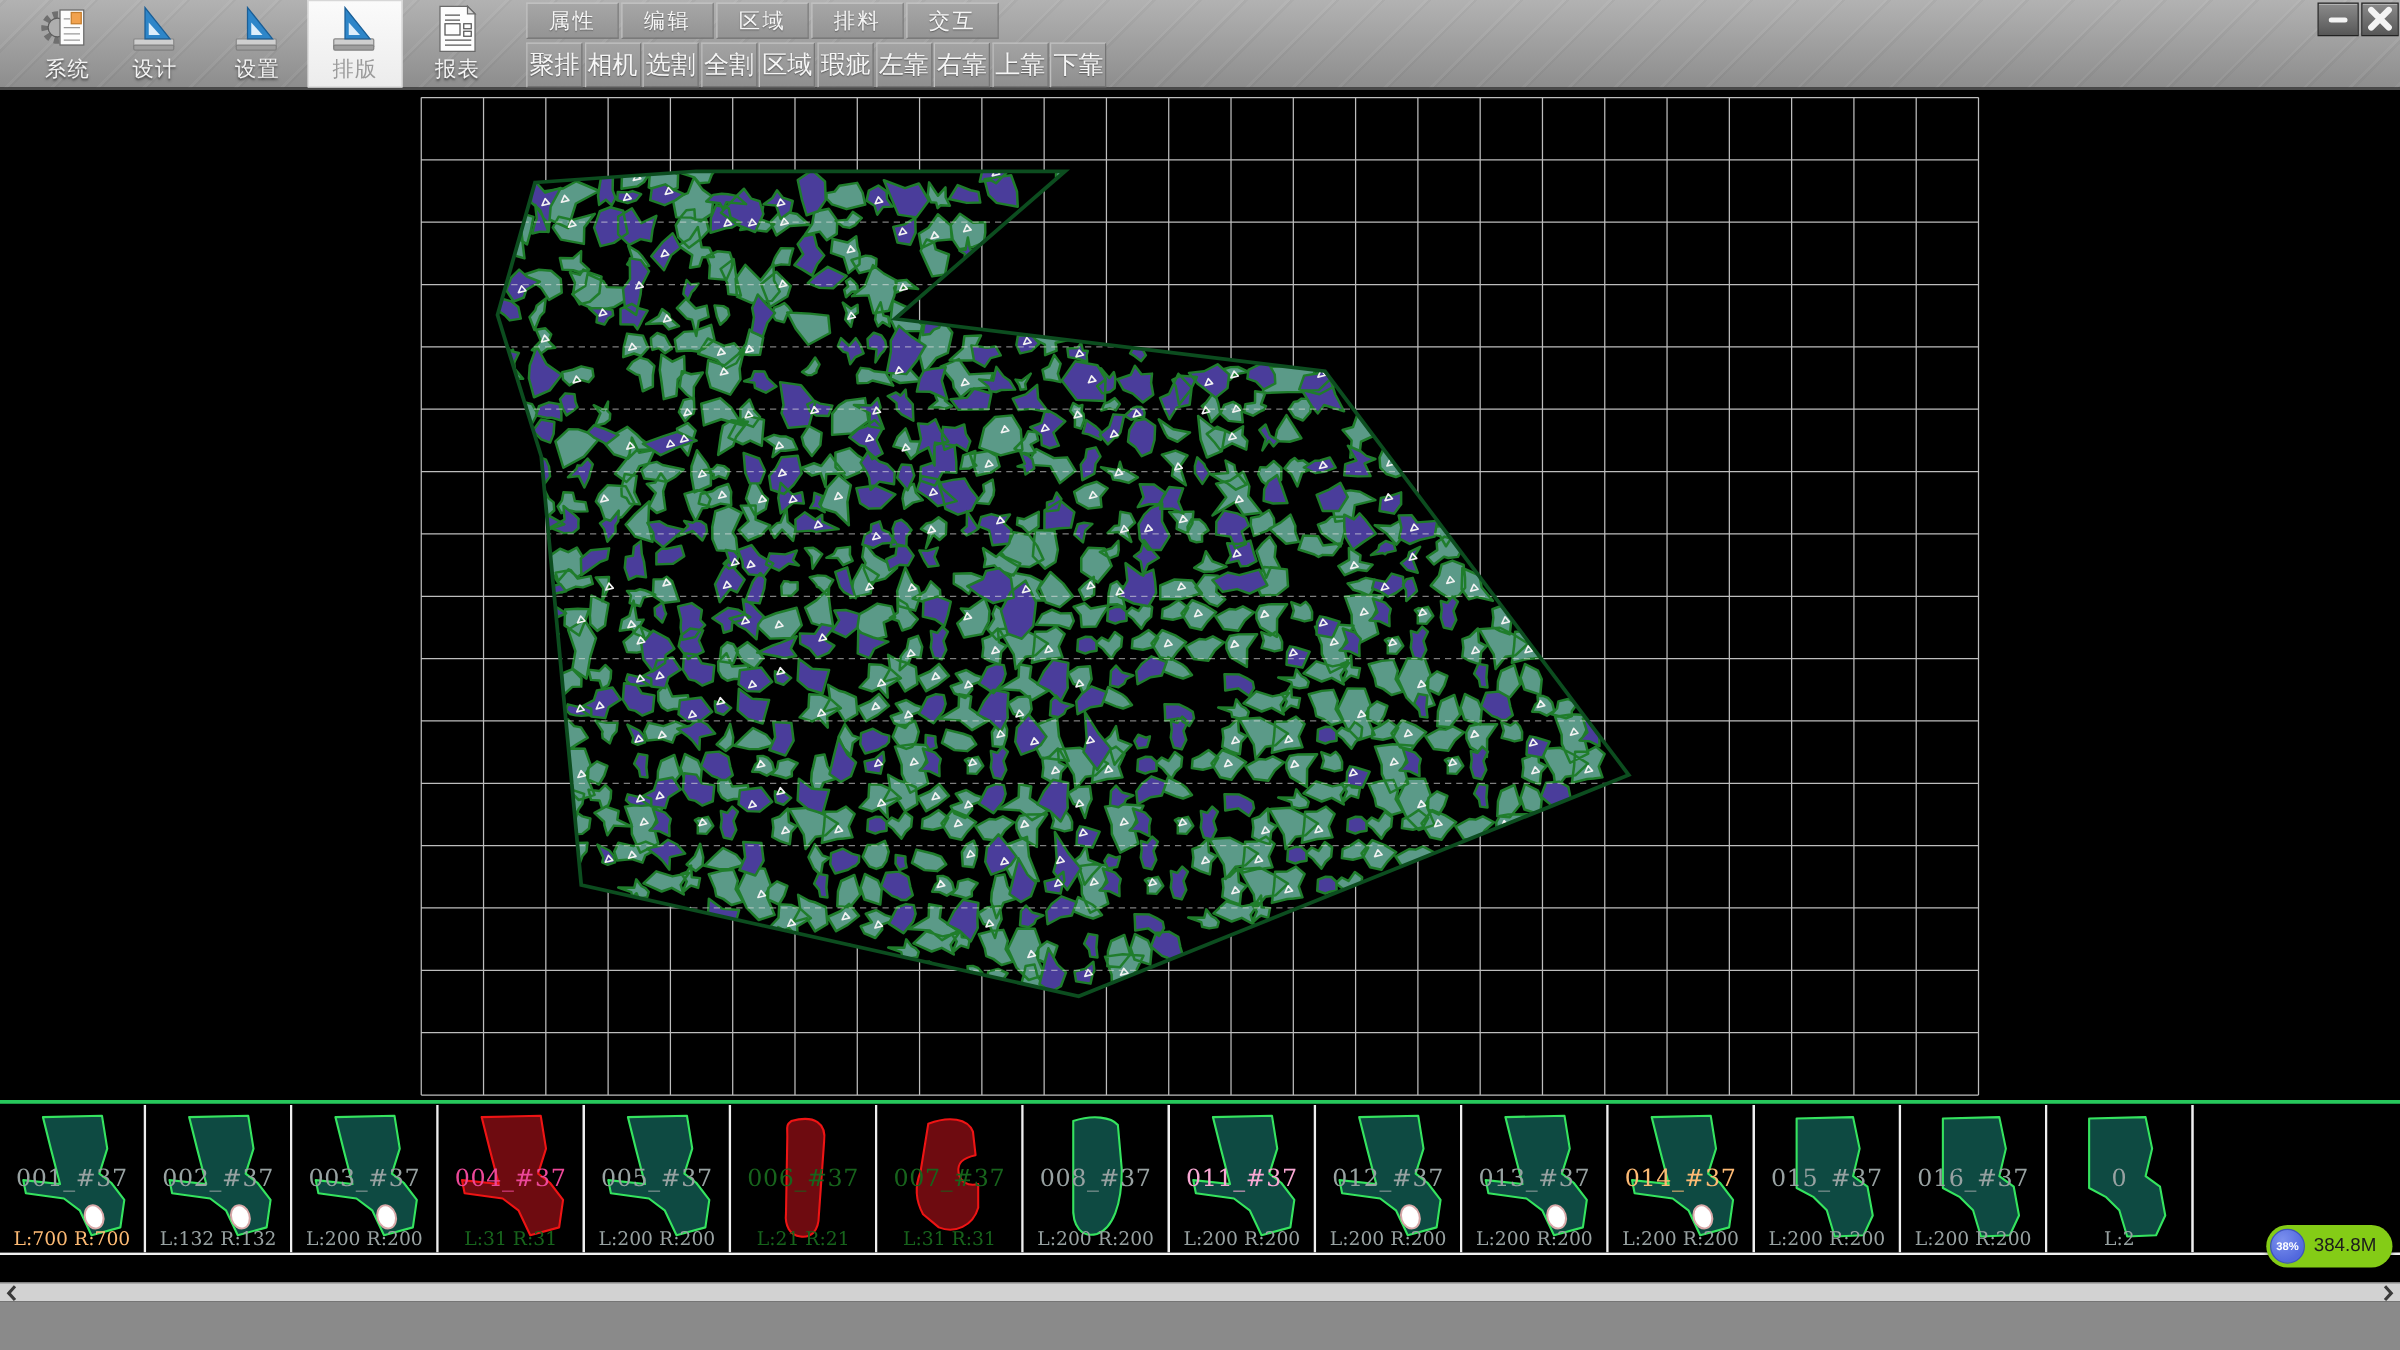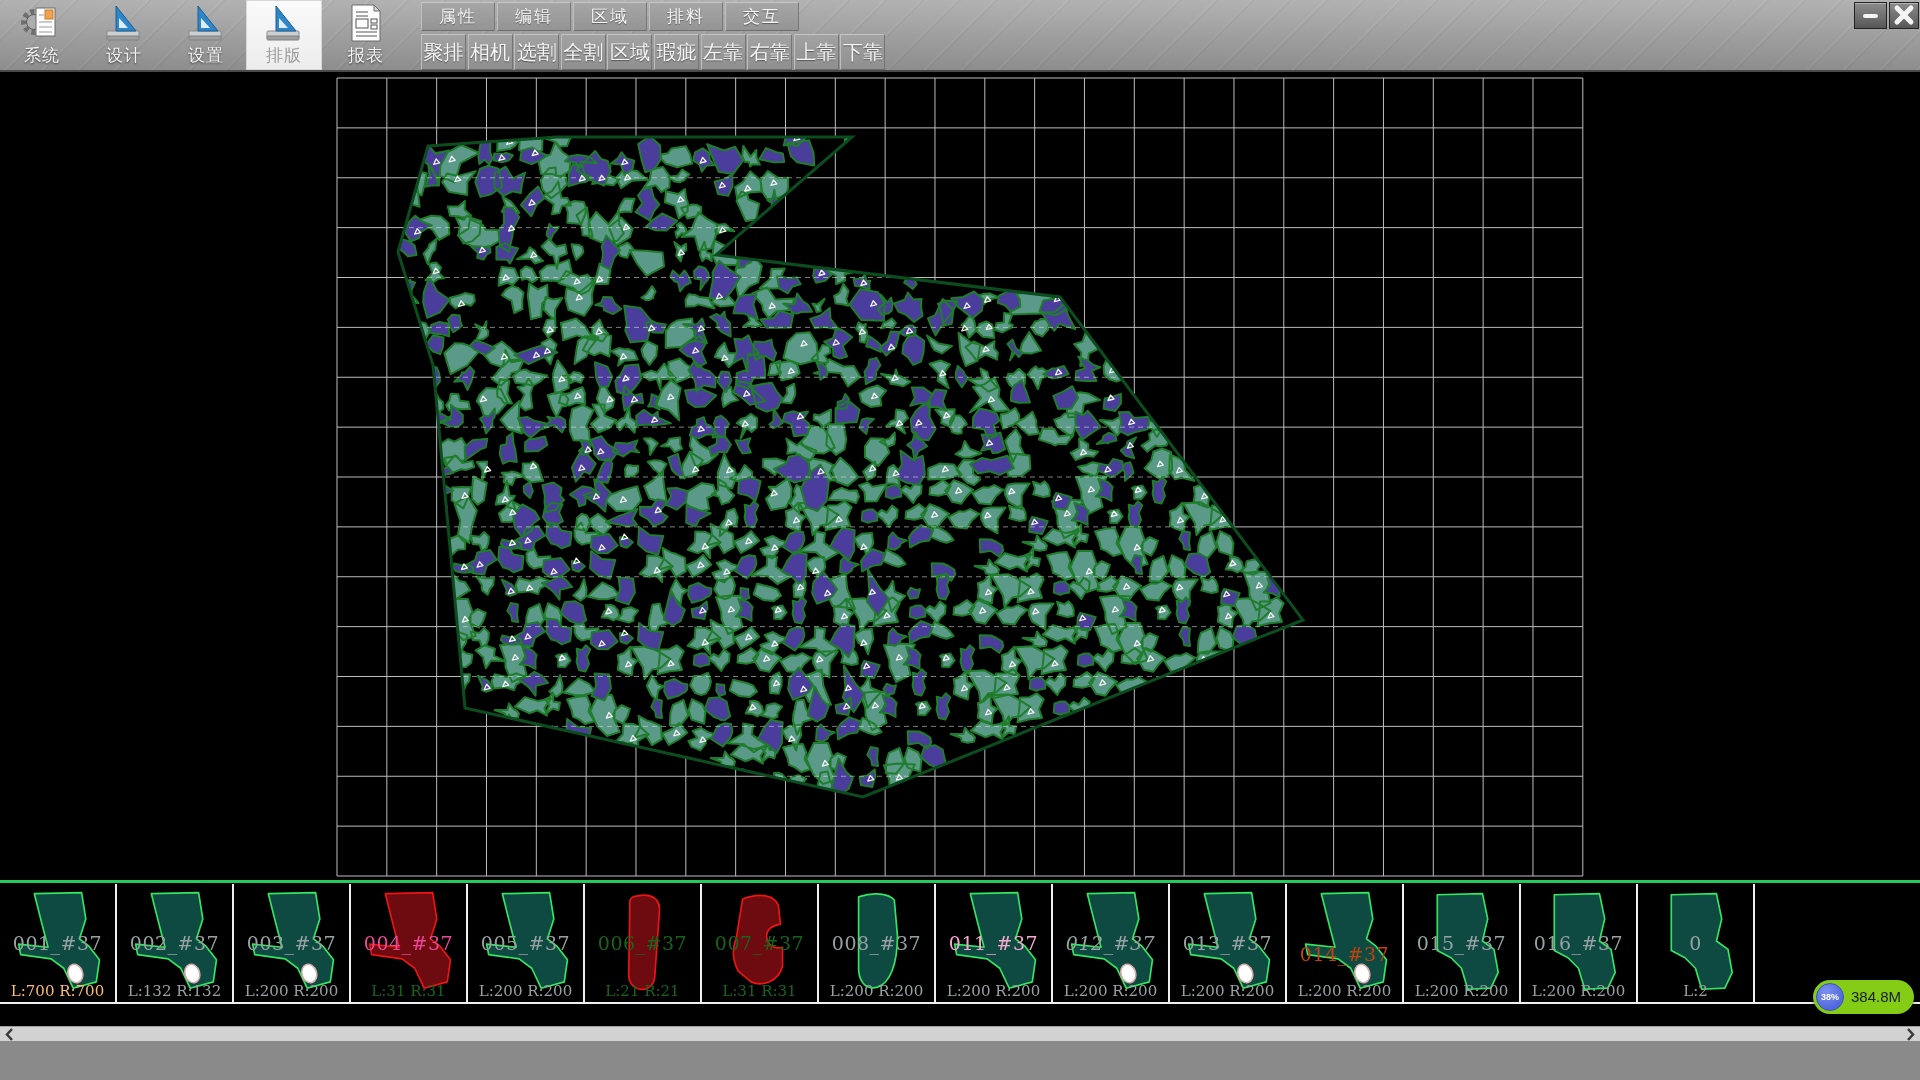--- a/index.html
+++ b/index.html
@@ -67,21 +67,21 @@
   #mem-value { position:absolute; left:38px; top:0; height:34px; line-height:34px;
     font-size:15px; color:#1c1c1c; }
 </style>
 </head>
 <body>
 
 <div id="stage">
 
   <div id="toolbar">
     <div id="tabs-holder">
-        <div class="tab" style="left: 4px; text-decoration: underline;">
+        <div class="tab" style="left: 16px; text-decoration: underline;">
           <div class="ticon"><svg width="44" height="42" viewBox="0 0 44 42">
               <circle cx="14" cy="19" r="10" fill="none" stroke="#6f6f6f" stroke-width="6" stroke-dasharray="4 3.2"></circle>
               <circle cx="14" cy="19" r="7.5" fill="#aeaeae" stroke="#5c5c5c"></circle>
               <rect x="16" y="5" width="19" height="28" fill="#fdfdfd" stroke="#6a6a6a"></rect>
               <rect x="25" y="7" width="8" height="9" fill="#f2a24e" stroke="#c47d2c"></rect>
               <line x1="19" y1="12" x2="24" y2="12" stroke="#999"></line>
               <line x1="19" y1="19" x2="32" y2="19" stroke="#999"></line>
               <line x1="19" y1="24" x2="32" y2="24" stroke="#999"></line>
               <line x1="19" y1="29" x2="32" y2="29" stroke="#999"></line>
             </svg></div>
@@ -197,27 +197,27 @@
           <path d="M40,7 C58,2 67,9 65,23 L61,79 C61,91 55,96 47,95 C39,94 35,87 36,77 L37,19 C37,11 36,10 40,7 Z" fill="#6e0b10" stroke="#ee1414" stroke-width="1.6" stroke-linejoin="round"></path>
         </svg><div class="tname" style="color: rgb(23, 100, 28);">006_#37</div><div class="tinfo" style="color: rgb(23, 100, 28);">L:21 R:21</div></div><div class="thumb"><svg width="105" height="112" viewBox="0 0 100 100">
           <path d="M33,9 C49,3 63,5 67,15 L69,33 C59,35 55,39 56,46 C57,53 63,57 71,55 L71,73 C67,87 53,93 41,88 L29,78 C23,67 23,56 27,46 Z" fill="#6e0b10" stroke="#ee1414" stroke-width="1.6" stroke-linejoin="round"></path>
         </svg><div class="tname" style="color: rgb(23, 100, 28);">007_#37</div><div class="tinfo" style="color: rgb(23, 100, 28);">L:31 R:31</div></div><div class="thumb"><svg width="105" height="112" viewBox="0 0 100 100">
           <path d="M32,7 C47,2 61,4 66,10 L69,44 C69,71 62,89 50,93 C39,96 31,88 32,71 Z" fill="#0e4a42" stroke="#35e45f" stroke-width="1.6" stroke-linejoin="round"></path>
         </svg><div class="tname" style="color: rgb(152, 162, 162);">008_#37</div><div class="tinfo" style="color: rgb(152, 162, 162);">L:200 R:200</div></div><div class="thumb"><svg width="105" height="112" viewBox="0 0 100 100">
           <path d="M27,4 L72,3 L76,28 L70,47 L79,54 L89,67 L86,88 L64,94 L55,75 L43,66 L14,62 L12,52 L40,55 L33,28 Z" fill="#0e4a42" stroke="#35e45f" stroke-width="1.6" stroke-linejoin="round"></path>
         </svg><div class="tname" style="color: #f9a8d4;">011_#37</div><div class="tinfo" style="color: rgb(152, 162, 162);">L:200 R:200</div></div><div class="thumb"><svg width="105" height="112" viewBox="0 0 100 100">
           <path d="M27,4 L72,3 L76,28 L70,47 L79,54 L89,67 L86,88 L64,94 L55,75 L43,66 L14,62 L12,52 L40,55 L33,28 Z" fill="#0e4a42" stroke="#35e45f" stroke-width="1.6" stroke-linejoin="round"></path>
           <ellipse cx="66" cy="80" rx="7" ry="9" transform="rotate(-18 66 80)" fill="#ffffff" stroke="#d8a8a8" stroke-width="1.5"></ellipse>
-        </svg><div class="tname" style="color: rgb(152, 162, 162); font-style: italic;">012_#37</div><div class="tinfo" style="color: rgb(152, 162, 162);">L:200 R:200</div></div><div class="thumb"><svg width="105" height="112" viewBox="0 0 100 100">
+        </svg><div class="tname" style="color: rgb(152, 162, 162);">012_#37</div><div class="tinfo" style="color: rgb(152, 162, 162);">L:200 R:200</div></div><div class="thumb"><svg width="105" height="112" viewBox="0 0 100 100">
           <path d="M27,4 L72,3 L76,28 L70,47 L79,54 L89,67 L86,88 L64,94 L55,75 L43,66 L14,62 L12,52 L40,55 L33,28 Z" fill="#0e4a42" stroke="#35e45f" stroke-width="1.6" stroke-linejoin="round"></path>
           <ellipse cx="66" cy="80" rx="7" ry="9" transform="rotate(-18 66 80)" fill="#ffffff" stroke="#d8a8a8" stroke-width="1.5"></ellipse>
         </svg><div class="tname" style="color: rgb(152, 162, 162);">013_#37</div><div class="tinfo" style="color: rgb(152, 162, 162);">L:200 R:200</div></div><div class="thumb"><svg width="105" height="112" viewBox="0 0 100 100">
           <path d="M27,4 L72,3 L76,28 L70,47 L79,54 L89,67 L86,88 L64,94 L55,75 L43,66 L14,62 L12,52 L40,55 L33,28 Z" fill="#0e4a42" stroke="#35e45f" stroke-width="1.6" stroke-linejoin="round"></path>
           <ellipse cx="66" cy="80" rx="7" ry="9" transform="rotate(-18 66 80)" fill="#ffffff" stroke="#d8a8a8" stroke-width="1.5"></ellipse>
-        </svg><div class="tname" style="color: #c2410c; margin-top: 11px;">014_#37</div><div class="tinfo" style="color: rgb(152, 162, 162);">L:200 R:200</div></div><div class="thumb"><svg width="105" height="112" viewBox="0 0 100 100">
+        </svg><div class="tname" style="color: #fdba74;">014_#37</div><div class="tinfo" style="color: rgb(152, 162, 162);">L:200 R:200</div></div><div class="thumb"><svg width="105" height="112" viewBox="0 0 100 100">
           <path d="M26,5 L69,4 L74,28 L69,49 L80,57 L84,79 L77,94 L55,95 L49,75 L39,65 L26,58 Z" fill="#0e4a42" stroke="#35e45f" stroke-width="1.6" stroke-linejoin="round"></path>
         </svg><div class="tname" style="color: rgb(152, 162, 162);">015_#37</div><div class="tinfo" style="color: rgb(152, 162, 162);">L:200 R:200</div></div><div class="thumb"><svg width="105" height="112" viewBox="0 0 100 100">
           <path d="M26,5 L69,4 L74,28 L69,49 L80,57 L84,79 L77,94 L55,95 L49,75 L39,65 L26,58 Z" fill="#0e4a42" stroke="#35e45f" stroke-width="1.6" stroke-linejoin="round"></path>
         </svg><div class="tname" style="color: rgb(152, 162, 162);">016_#37</div><div class="tinfo" style="color: rgb(152, 162, 162);">L:200 R:200</div></div><div class="thumb"><svg width="105" height="112" viewBox="0 0 100 100">
           <path d="M26,5 L69,4 L74,28 L69,49 L80,57 L84,79 L77,94 L55,95 L49,75 L39,65 L26,58 Z" fill="#0e4a42" stroke="#35e45f" stroke-width="1.6" stroke-linejoin="round"></path>
         </svg><div class="tname" style="color: rgb(152, 162, 162);">0</div><div class="tinfo" style="color: rgb(152, 162, 162);">L:2</div></div></div>
 
   <div id="hscroll">
     <div class="scr-arrow" id="scr-left">
       <svg width="16" height="15">

